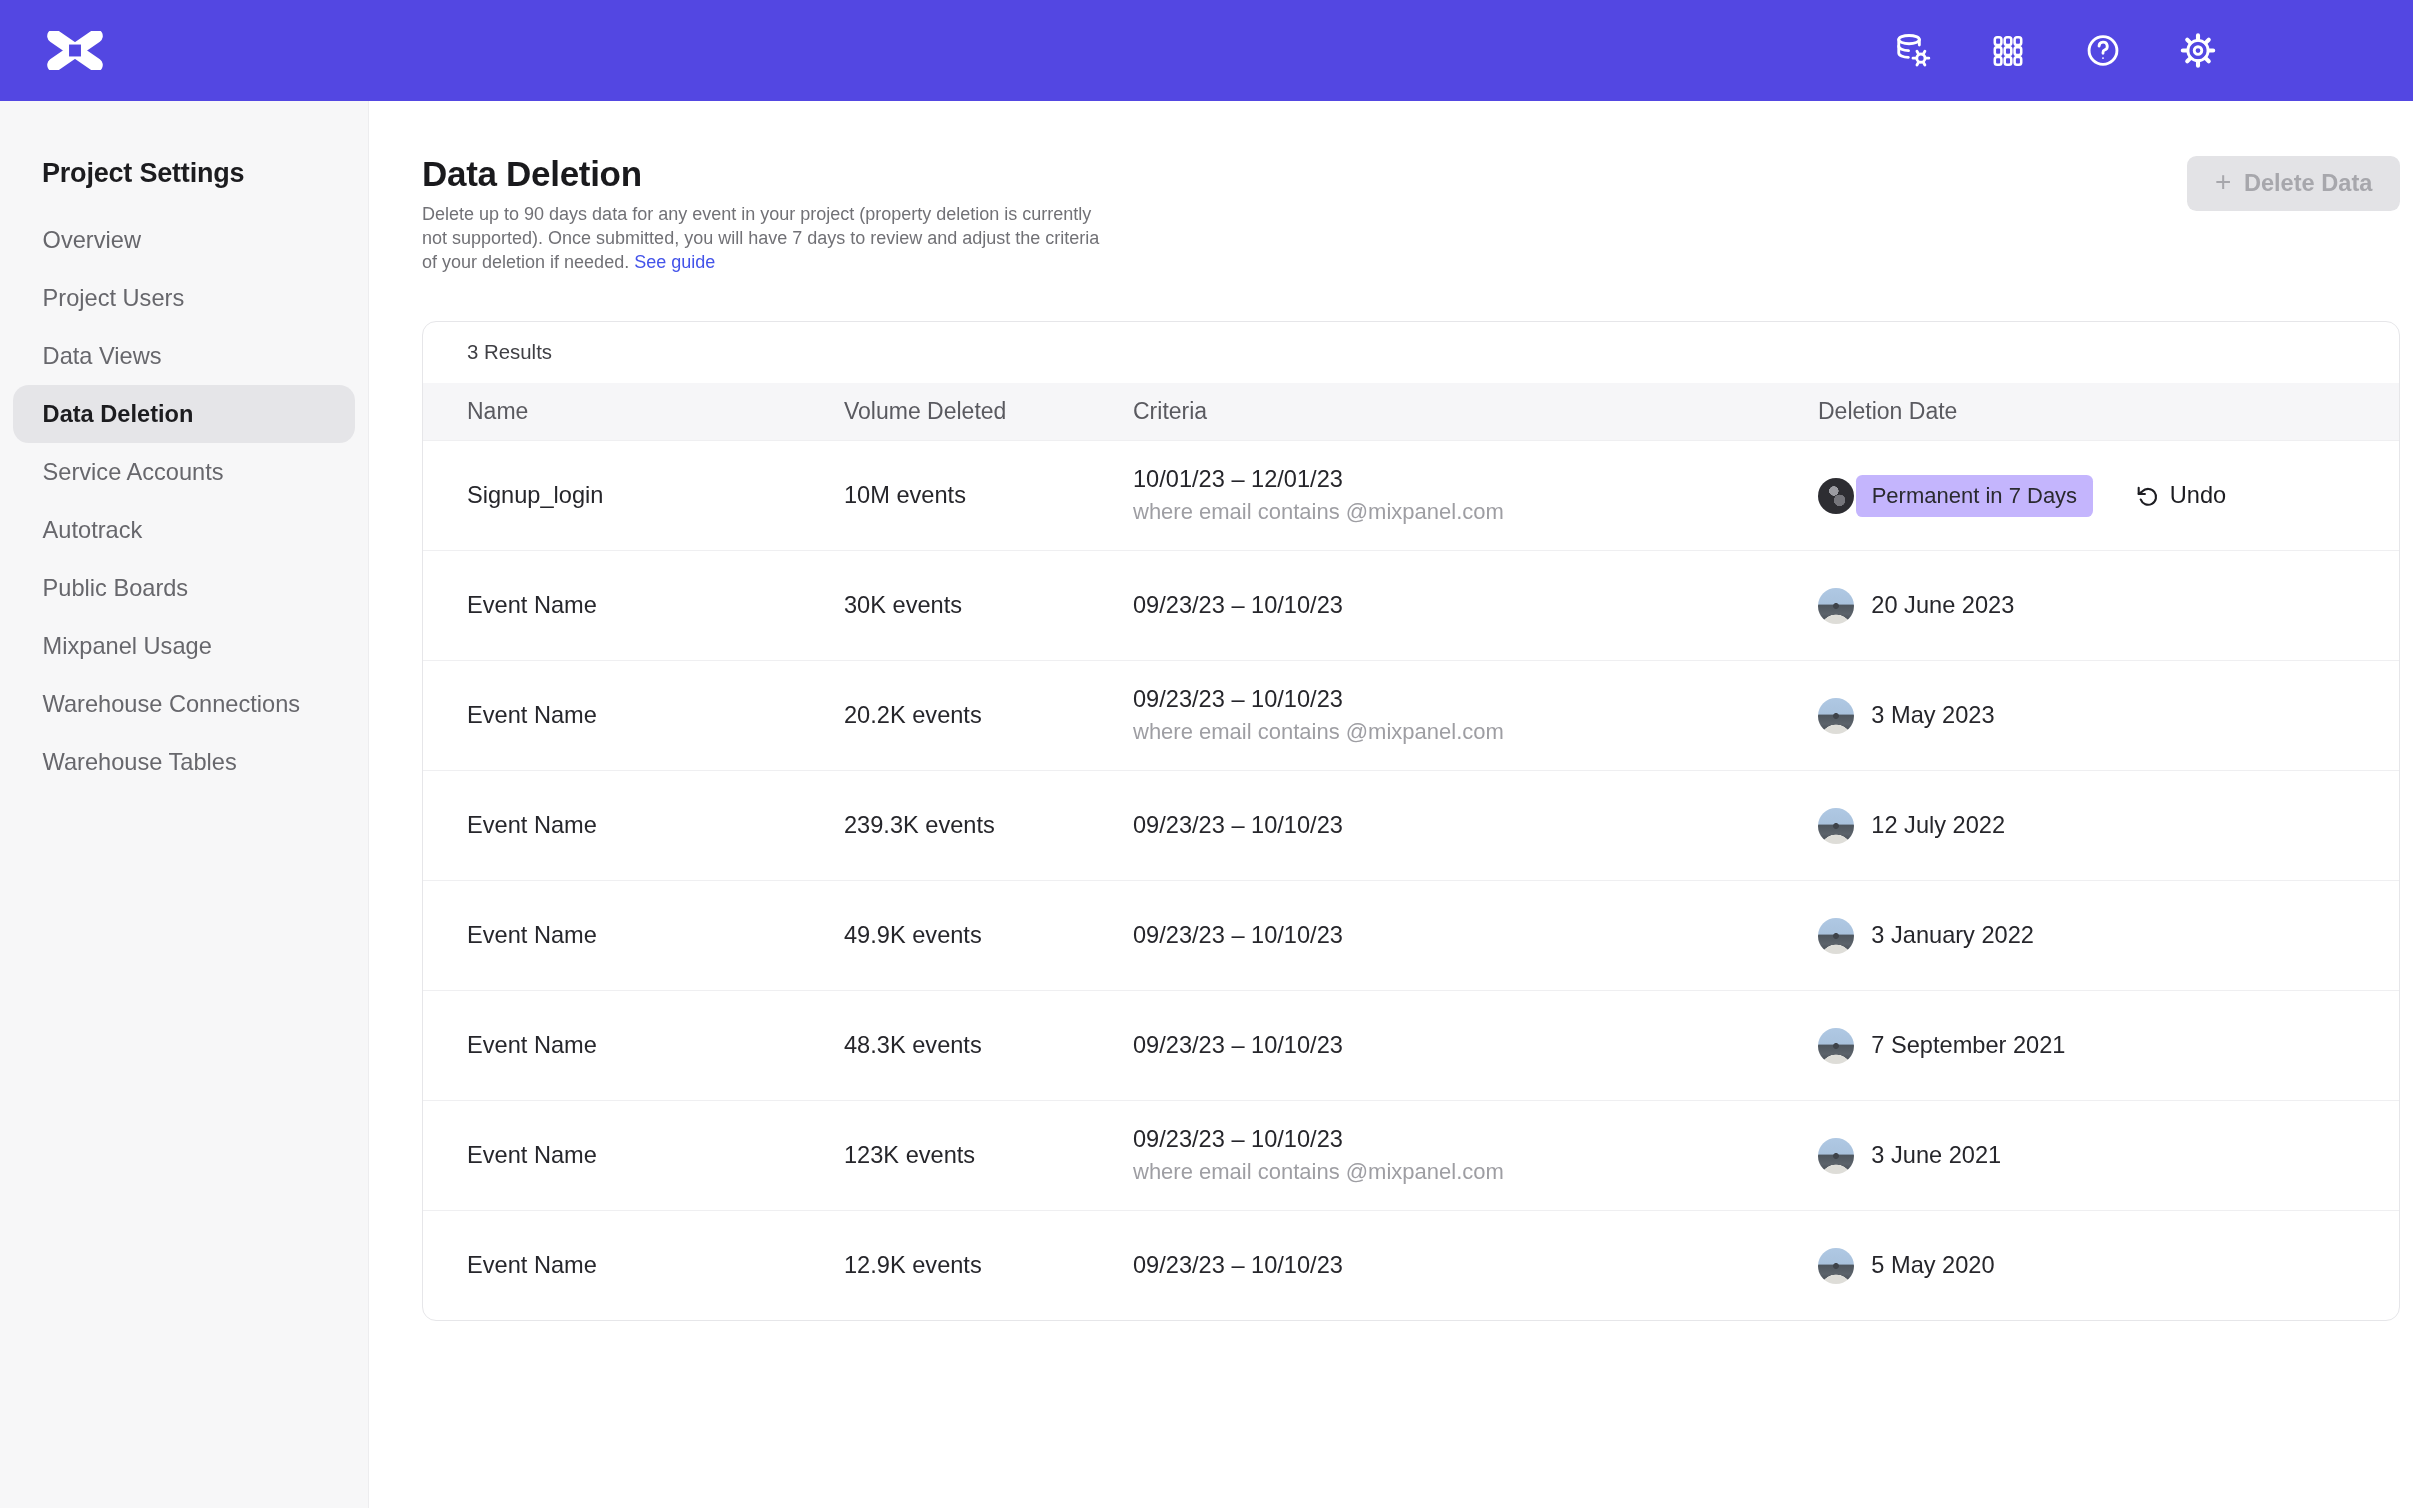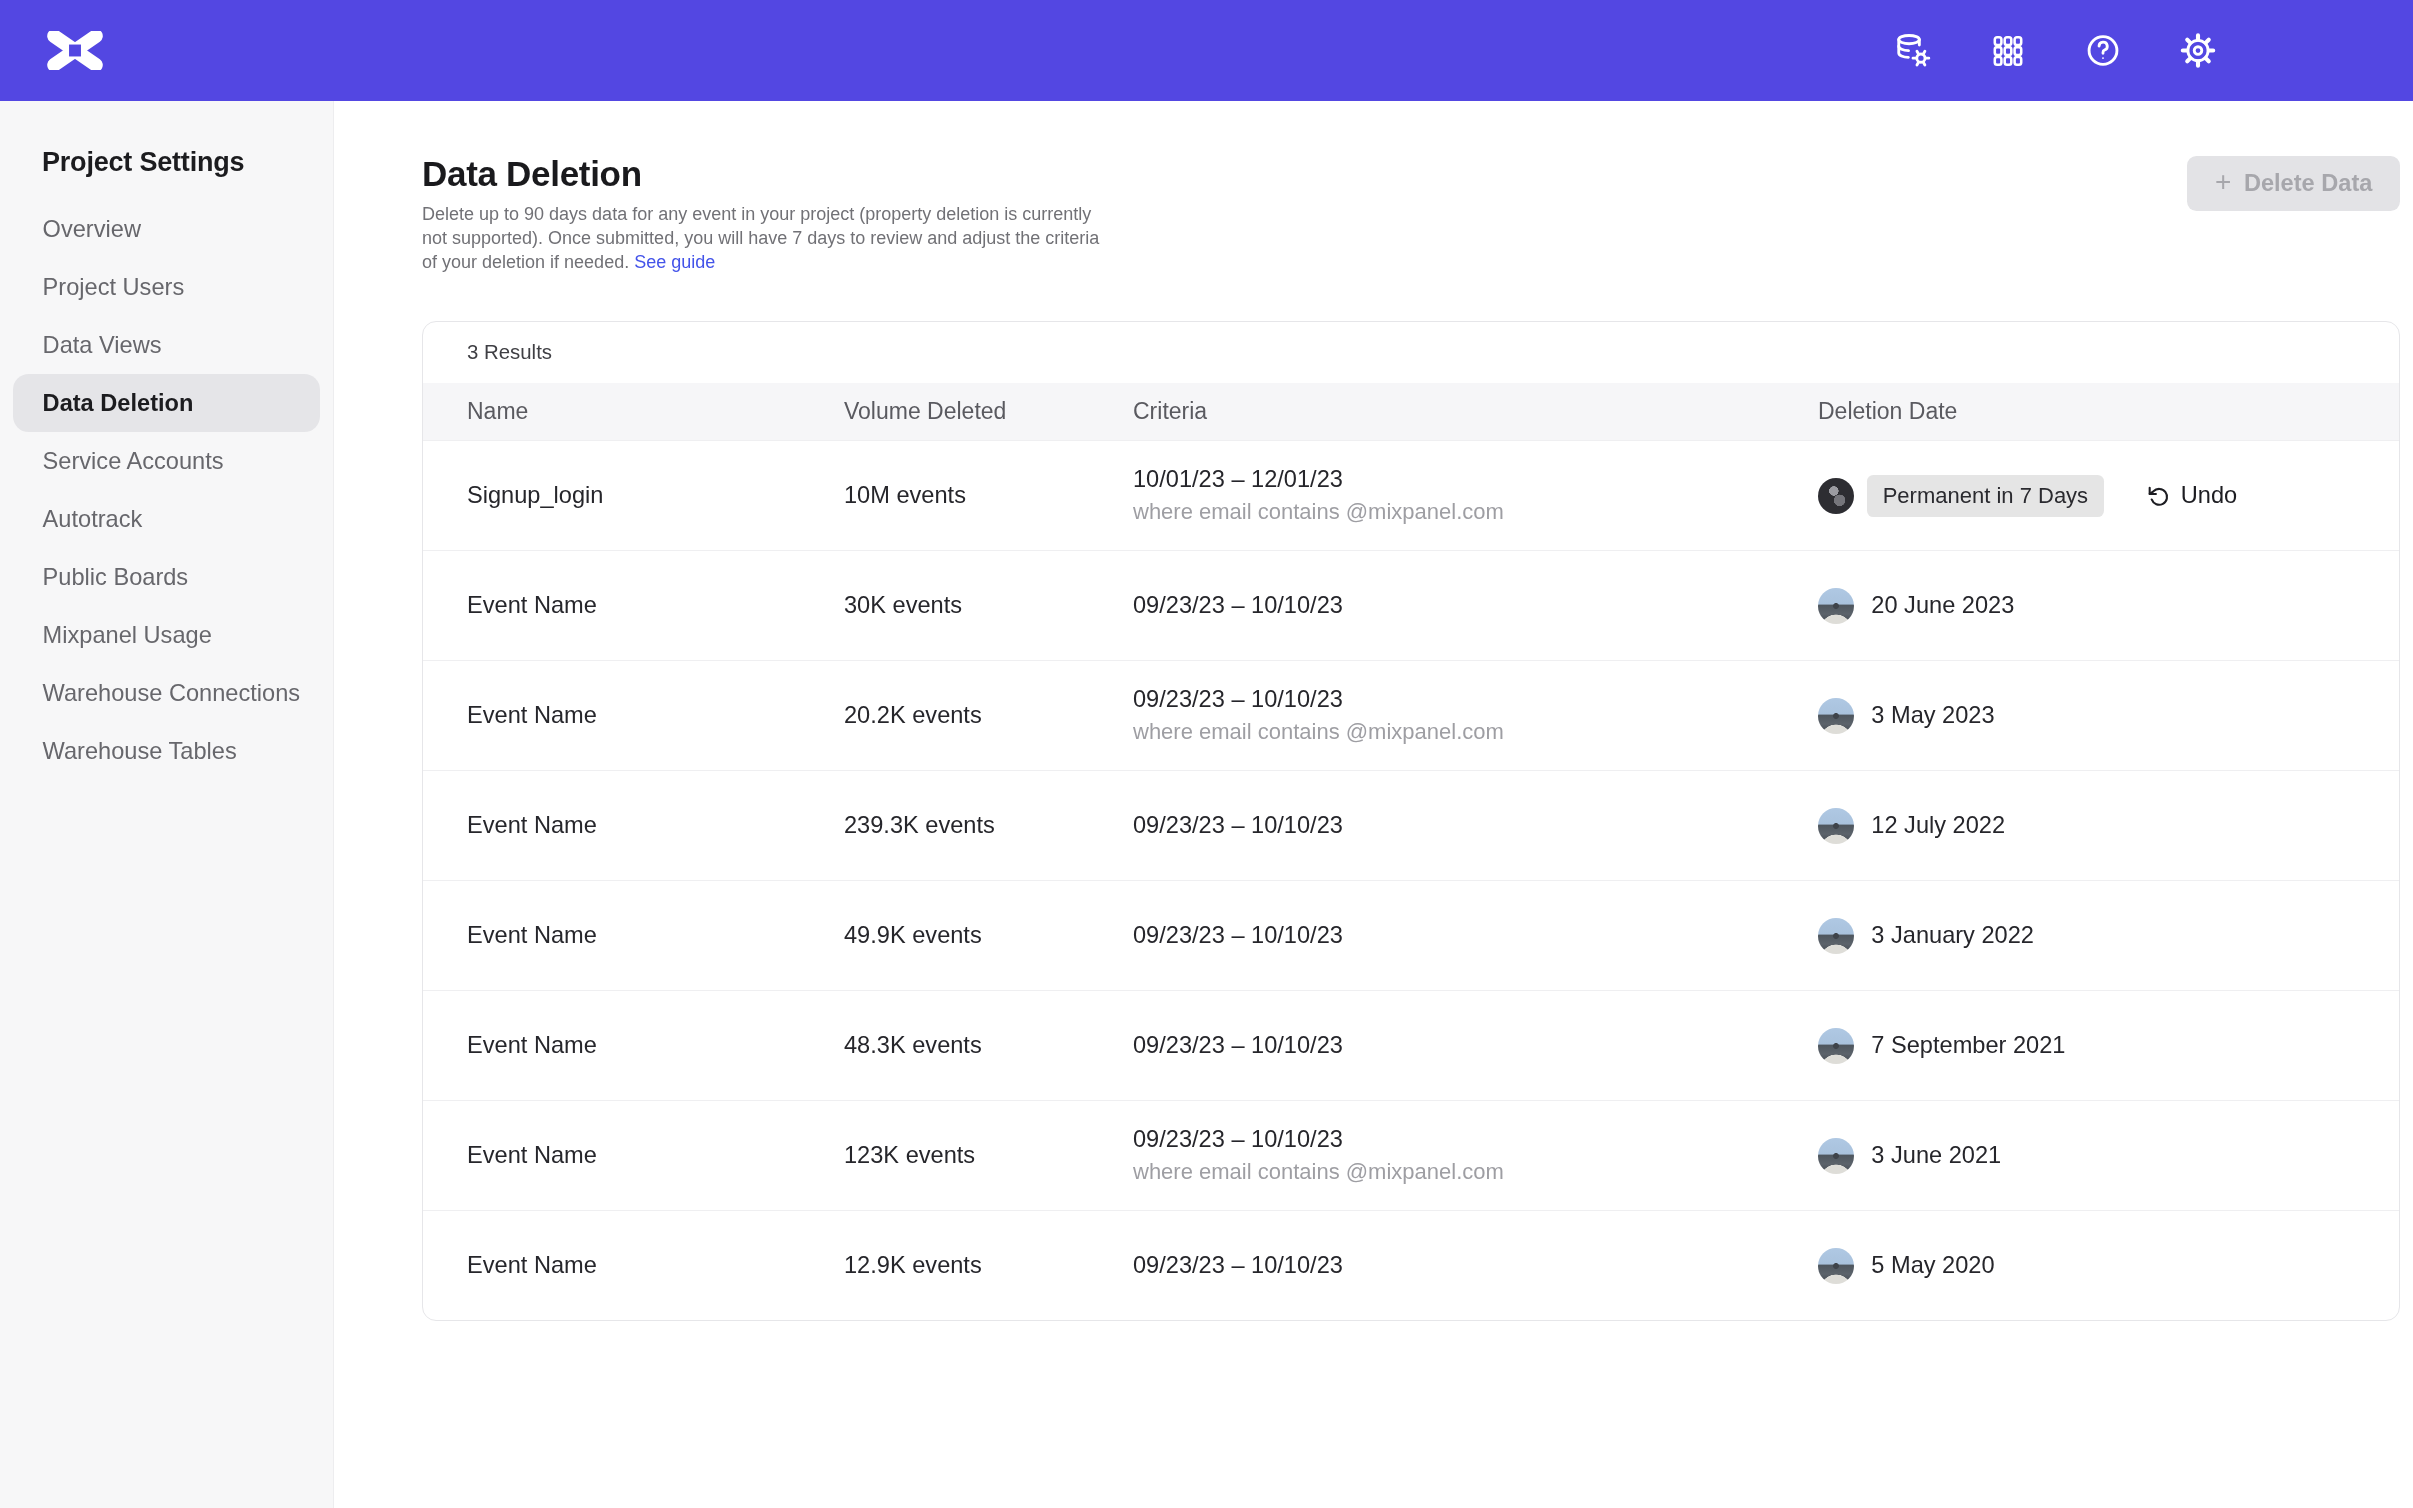--- a/index.html
+++ b/index.html
@@ -9,22 +9,22 @@
   
   .topbar { position:absolute; left:0; top:0; width:2413px; height:101px;
             background:#5347E2; display:flex; align-items:center; }
   .logo { margin-left:46px; display:flex; align-items:center; }
   .topbar-icons { position:absolute; right:196px; top:0; height:101px;
                   display:flex; align-items:center; gap:57px; }
   .tb-btn { background:none; border:none; width:38px; height:38px; cursor:pointer;
             display:flex; align-items:center; justify-content:center; padding:0; }
 
   
-  .sidebar { position:absolute; left:0; top:101px; width:334px; height:1408px;
-             background:#F7F7F8; border-right:1.6px solid #EDEDEF; padding-top:44px; }
+  .sidebar { position:absolute; left:0; top:101px; width:369px; height:1408px;
+             background:#F7F7F8; border-right:1.6px solid #EDEDEF; padding-top:55px; }
   .sidebar-title { margin-left:42px; font-size:27px; font-weight:700; color:#1C1C1F;
                    line-height:35px; letter-spacing:-0.2px; }
   .side-list { margin-top:20.4px; }
   .side-item { height:58px; display:flex; align-items:center; margin:0 12.6px;
                padding-left:30px; border-radius:15.7px; font-size:23.6px; color:#67676C;
                cursor:pointer; }
   .side-item.active { background:#E5E5E8; color:#1C1C1F; font-weight:600; }
 
   
   .main { position:absolute; left:369px; top:101px; width:2044px; height:1408px;
@@ -57,21 +57,21 @@
   .del-cell { display:flex; align-items:center; }
   .avatar { width:36px; height:36px; border-radius:50%; flex:0 0 36px; }
   .avatar-person { background:
       radial-gradient(circle at 50% 118%, #DEDDD8 0 34%, transparent 35%),
       radial-gradient(circle at 50% 50%, #3E434A 0 11%, transparent 12%),
       linear-gradient(180deg,#AFC8E3 0%,#A9C2DD 45%,#4E565E 47%,#5C636B 72%,#3F454D 100%); }
   .avatar-dark { background:
       radial-gradient(circle at 44% 36%, #9B9BA1 0 15%, transparent 16%),
       radial-gradient(circle at 60% 62%, #75757B 0 18%, transparent 19%),
       #2D2D32; }
-  .badge { margin-left:13px; background:#e5e5e5; color:#2A2A2F; font-size:22px;
+  .badge { margin-left:2px; background:#c4b5fd; color:#2A2A2F; font-size:22px;
            padding:7.9px 15.7px; border-radius:6.3px; white-space:nowrap; }
   .undo { margin-left:41px; background:none; border:none; display:flex; align-items:center;
           gap:11px; font-family:inherit; font-size:23.6px; font-weight:500; color:#1D1D22;
           cursor:pointer; padding:0; }
   .date-text { margin-left:17.3px; }
 </style>
 </head>
 <body>
 
 <header class="topbar">

